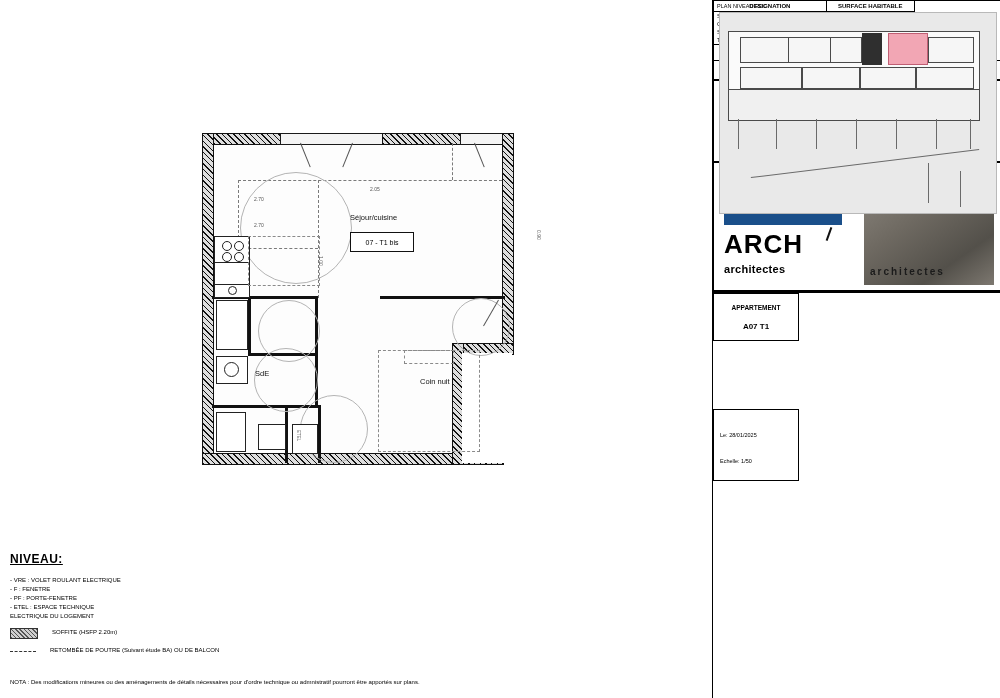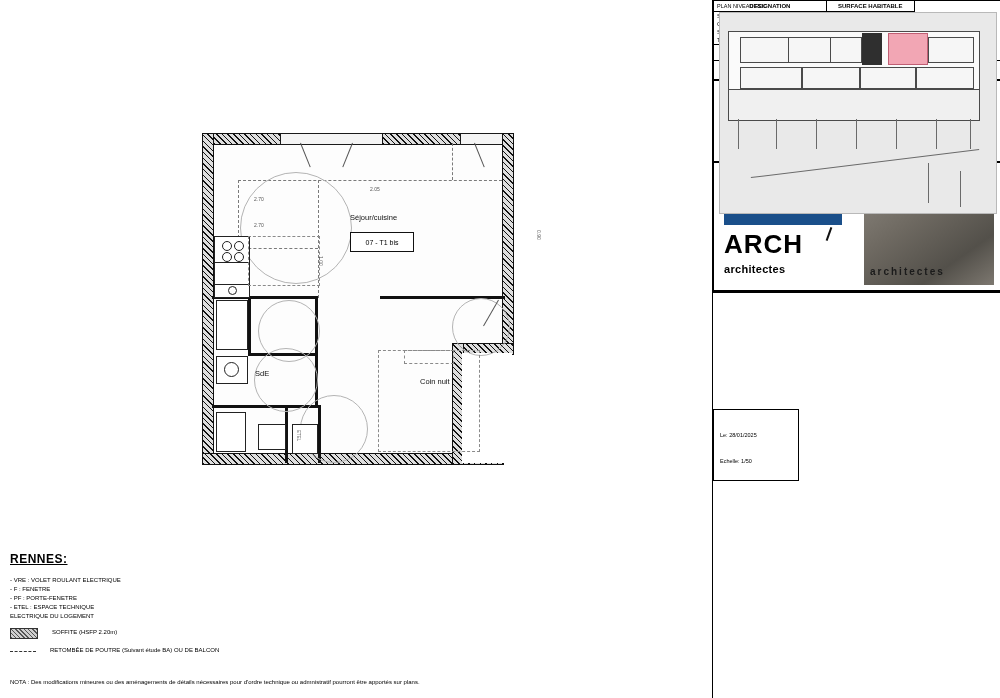--- a/index.html
+++ b/index.html
@@ -189,21 +189,21 @@
   <div class="lbl-sm" style="left:296px;top:430px;font-size:4.5px;writing-mode:vertical-rl;">ETEL</div>
 
   <div class="lbl-sm" style="left:254px;top:196px;">2.70</div>
   <div class="lbl-sm" style="left:254px;top:222px;">2.70</div>
   <div class="lbl-sm" style="left:370px;top:186px;">2.05</div>
   <div class="lbl-sm" style="left:318px;top:256px;writing-mode:vertical-rl;">1.00</div>
   <div class="lbl-sm" style="left:536px;top:230px;writing-mode:vertical-rl;">0.90</div>
 </div>
 
 <div class="abs" id="legend">
-  <h2>RENNES:</h2>
+  <h2>NIVEAU:</h2>
   <div class="leg-row">- VRE :    VOLET ROULANT ELECTRIQUE</div>
   <div class="leg-row">- F :        FENETRE</div>
   <div class="leg-row">- PF :      PORTE-FENETRE</div>
   <div class="leg-row">- ETEL :  ESPACE TECHNIQUE</div>
   <div class="leg-row">              ELECTRIQUE DU LOGEMENT</div>
 
   <div class="leg-item">
     <span class="leg-swatch-hatch"></span>
     <span class="leg-txt">SOFFITE (HSFP 2.20m)</span>
   </div>
@@ -239,20 +239,24 @@
       <div class="arch">ARCH</div>
       <div class="tick"></div>
       <div class="imm">architectes</div>
     </div>
     <div id="logo-lat">
       <div class="lat">LATITUDE</div>
       <div class="arc">architectes</div>
     </div>
   </div>
 
+  <div class="rbox" id="appt-box">
+    <div class="a1">APPARTEMENT</div>
+    <div class="a2">A07 T1</div>
+  </div>
 
 
   <div class="rbox" id="date-box">
     <div class="d1">Le: 28/01/2025</div>
     <div class="d2">Echelle: 1/50</div>
   </div>
 
   <div id="surf-table">
     <table>
       <thead>

